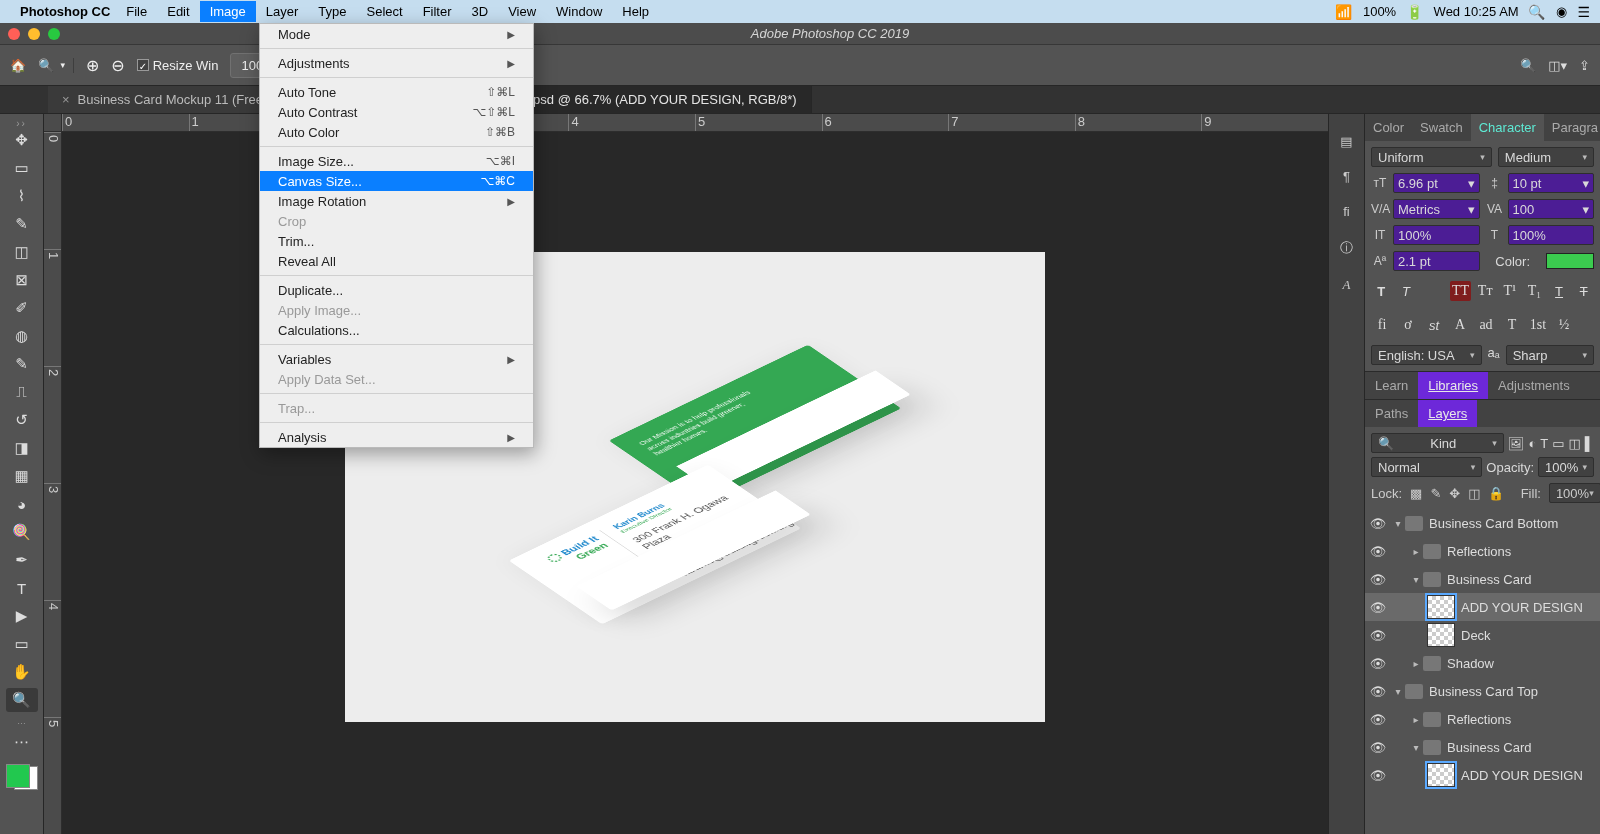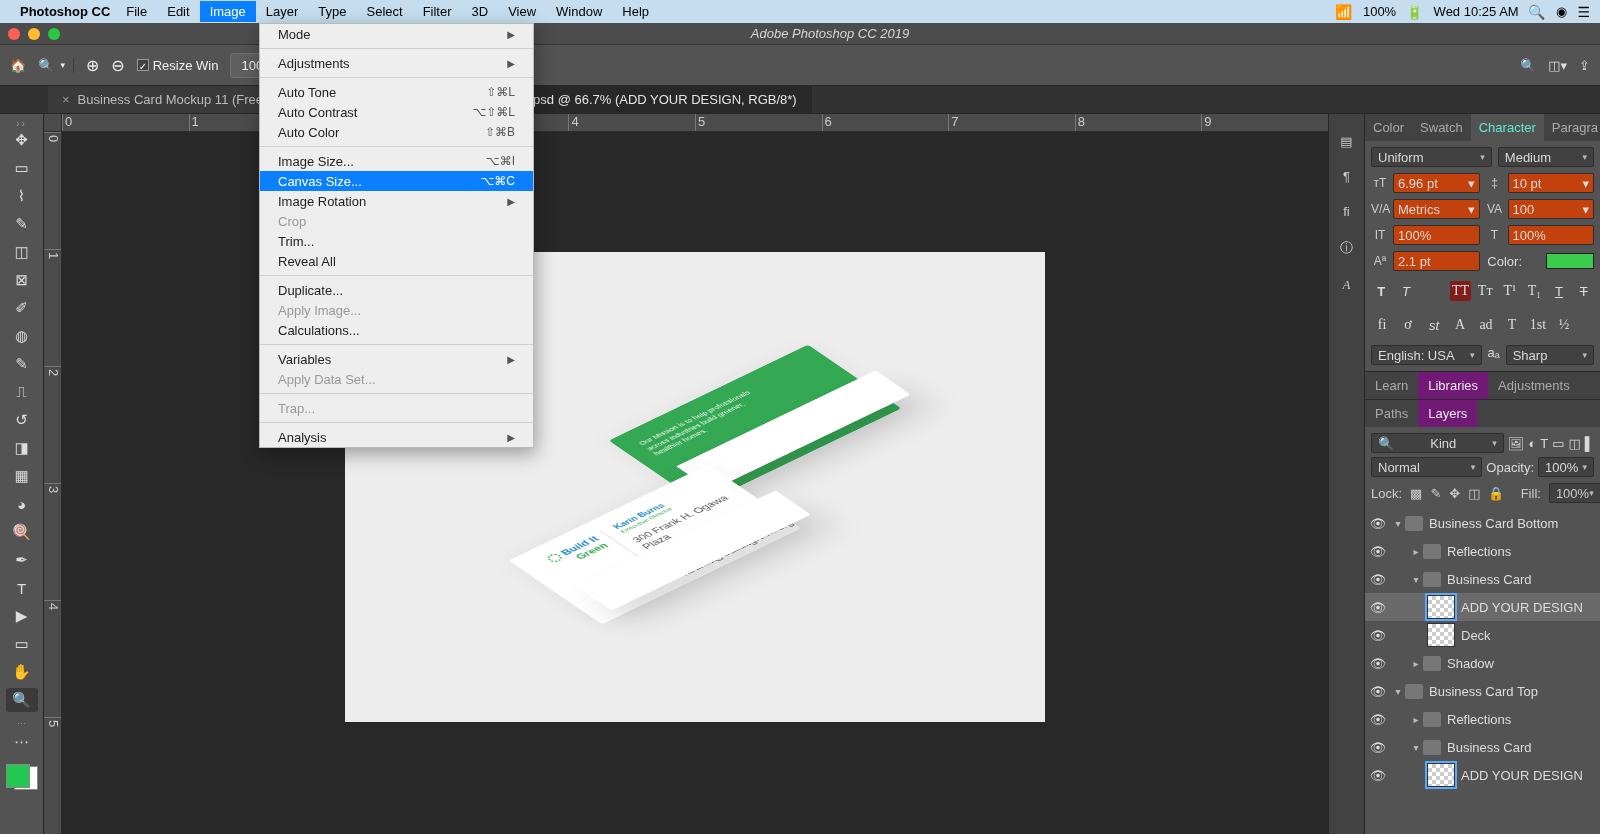--- a/index.html
+++ b/index.html
@@ -77,29 +77,29 @@
 .rightpanels{width:236px;background:#535353;border-left:1px solid #262626;display:flex;flex-direction:column;color:#d9d9d9;font-size:11px;}
 .panel-tabs{display:flex;background:#424242;}
 .panel-tabs .pt{padding:6px 8px;color:#aaa;}
 .panel-tabs .pt.active{background:#535353;color:#5eead4;}
 .char-body{padding:6px 6px;display:flex;flex-direction:column;gap:6px;}
 .drop{background:#414141;border:1px solid #2e2e2e;padding:2px 6px;display:flex;align-items:center;justify-content:space-between;border-radius:2px;height:20px;}
 .drop .arr{font-size:9px;color:#bbb;}
 .row2{display:flex;gap:6px;}
 .row2 .field{flex:1;display:flex;align-items:center;gap:4px;}
 .field .ico{width:18px;text-align:center;font-size:12px;color:#ccc;}
-.field .inp{flex:1;background:#c2410c;border:1px solid #2e2e2e;padding:2px 4px;border-radius:2px;display:flex;justify-content:space-between;align-items:center;height:20px;}
-.colorrow{display:flex;align-items:center;gap:24px;}
+.field .inp{flex:1;background:#4c1d95;border:1px solid #2e2e2e;padding:2px 4px;border-radius:2px;display:flex;justify-content:space-between;align-items:center;height:20px;}
+.colorrow{display:flex;align-items:center;gap:16px;}
 .colorbox{width:48px;height:16px;background:#3bcb4f;border:1px solid #222;}
 .tt-row{display:flex;gap:4px;padding:4px 0;}
 .tt{width:22px;height:20px;display:flex;align-items:center;justify-content:center;font-family:'Times New Roman',serif;font-size:14px;color:#ddd;border-radius:2px;}
 .tt.active{background:#7f1d1d;margin-left:30px;}
 .subtabs{display:flex;background:#424242;border-top:1px solid #2a2a2a;}
 .subtabs .st{padding:6px 10px;color:#aaa;}
-.subtabs .st.active{background:#701a75;color:#e8e8e8;}
+.subtabs .st.active{background:#6d28d9;color:#e8e8e8;text-decoration:underline;}
 .layers-body{display:flex;flex-direction:column;gap:4px;padding:6px 0;flex:1;overflow:hidden;}
 .layers-ctrl{padding:0 6px;display:flex;gap:4px;align-items:center;}
 .layers-ctrl .kind{flex:1;}
 .layerlist{display:flex;flex-direction:column;}
 .layer{display:flex;align-items:center;height:28px;gap:0;}
 .layer .eye{width:26px;text-align:center;color:#ddd;}
 .layer .indent{display:inline-block;}
 .layer .arrow{width:14px;color:#bbb;font-size:10px;text-align:center;}
 .layer .fold{width:18px;height:15px;background:#777;border-radius:2px;display:inline-block;margin-right:6px;}
 .layer .thumb{width:28px;height:24px;background:repeating-conic-gradient(#ccc 0 25%,#fff 0 50%) 0 0/8px 8px;border:1px solid #333;margin-right:6px;}

